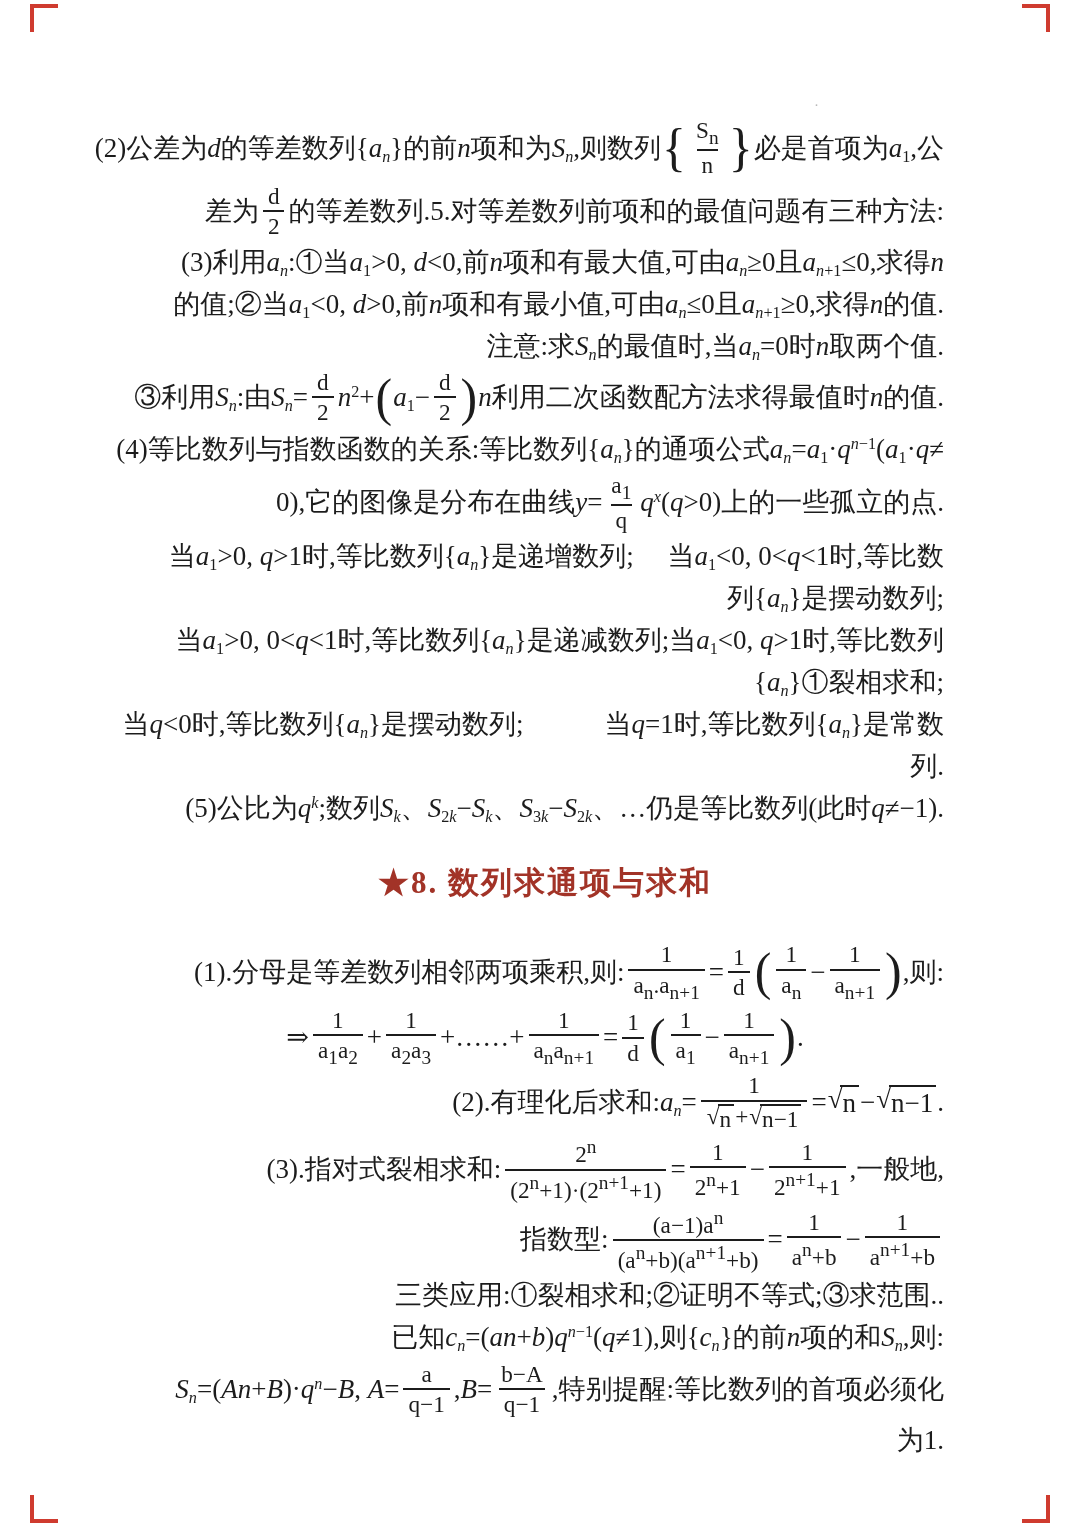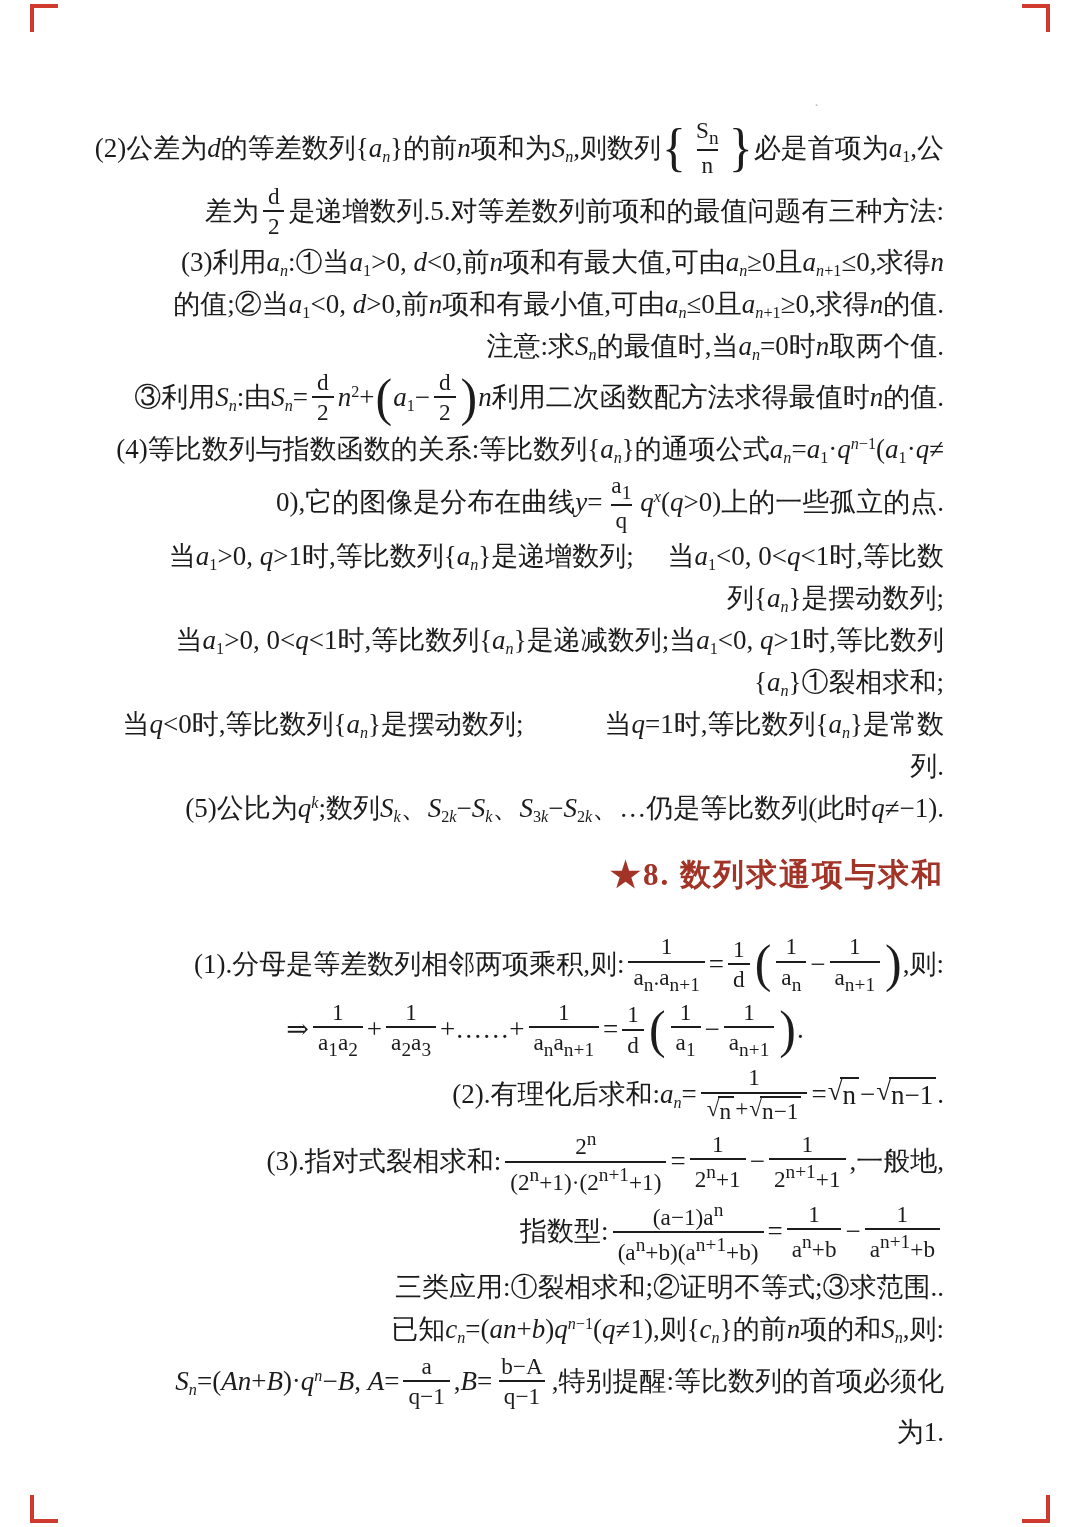--- a/index.html
+++ b/index.html
@@ -26,25 +26,26 @@
     flex-wrap:nowrap;
     min-height:40px;
     margin-bottom:2px;
     font-size:27px;
     white-space:pre;
     line-height:1.35;
     justify-content:flex-end;
   }
   .line.center{justify-content:center;}
   .line.heading{
+    justify-content:center;
     color:var(--accent);
     font-weight:700;
     font-size:31px;
     letter-spacing:2px;
-    margin:26px 0 36px 0;
+    margin:34px 0 36px 0;
   }
   .c{font-style:normal;}
   .m .it{font-style:italic;}
   .m sub,.c sub{font-size:0.60em;vertical-align:-0.28em;line-height:1;}
   .m sup,.c sup{font-size:0.60em;vertical-align:0.55em;line-height:1;}
   .frac{
     display:inline-flex;
     flex-direction:column;
     align-items:center;
     font-size:0.86em;
@@ -76,21 +77,21 @@
 <body style="background: rgb(255, 255, 255);">
 
 <div class="sheet">
   <div class="corner tl"></div>
   <div class="corner tr"></div>
   <div class="corner bl"></div>
   <div class="corner br"></div>
   <div class="stray">·</div>
   <main class="content" id="content">
       <div class="line para"><span class="c"><span>(2)公差为</span></span><span class="m"><span><span class="it">d</span></span></span><span class="c"><span>的等差数列</span></span><span class="m"><span><span>{</span><span class="it">a</span></span><sub><span><span class="it">n</span></span></sub><span><span>}</span></span></span><span class="c"><span>的前</span></span><span class="m"><span><span class="it">n</span></span></span><span class="c"><span>项和为</span></span><span class="m"><span><span class="it">S</span></span><sub><span><span class="it">n</span></span></sub></span><span class="c"><span>,则数列</span></span><span class="bigd">{</span><span class="frac"><span class="num"><span><span class="it">S</span></span><sub><span><span class="it">n</span></span></sub></span><span class="den"><span><span class="it">n</span></span></span></span><span class="bigd">}</span><span class="c"><span>必是首项为</span></span><span class="m"><span><span class="it">a</span></span><sub><span><span>1</span></span></sub></span><span class="c"><span>,公</span></span></div>
-      <div class="line para"><span class="c"><span>差为</span></span><span class="frac"><span class="num"><span><span class="it">d</span></span></span><span class="den"><span><span>2</span></span></span></span><span class="c"><span>是递增数列.5.对等差数列前项和的最值问题有三种方法:</span></span></div>
+      <div class="line para"><span class="c"><span>差为</span></span><span class="frac"><span class="num"><span><span class="it">d</span></span></span><span class="den"><span><span>2</span></span></span></span><span class="c"><span>的等差数列.5.对等差数列前项和的最值问题有三种方法:</span></span></div>
       <div class="line para"><span class="c"><span>(3)利用</span></span><span class="m"><span><span class="it">a</span></span><sub><span><span class="it">n</span></span></sub></span><span class="c"><span>:①当</span></span><span class="m"><span><span class="it">a</span></span><sub><span><span>1</span></span></sub><span><span>&gt;0, </span><span class="it">d</span><span>&lt;0</span></span></span><span class="c"><span>,前</span></span><span class="m"><span><span class="it">n</span></span></span><span class="c"><span>项和有最大值,可由</span></span><span class="m"><span><span class="it">a</span></span><sub><span><span class="it">n</span></span></sub><span><span>≥0</span></span></span><span class="c"><span>且</span></span><span class="m"><span><span class="it">a</span></span><sub><span><span class="it">n</span><span>+1</span></span></sub><span><span>≤0</span></span></span><span class="c"><span>,求得</span></span><span class="m"><span><span class="it">n</span></span></span></div>
       <div class="line para"><span class="c"><span>的值;②当</span></span><span class="m"><span><span class="it">a</span></span><sub><span><span>1</span></span></sub><span><span>&lt;0, </span><span class="it">d</span><span>&gt;0</span></span></span><span class="c"><span>,前</span></span><span class="m"><span><span class="it">n</span></span></span><span class="c"><span>项和有最小值,可由</span></span><span class="m"><span><span class="it">a</span></span><sub><span><span class="it">n</span></span></sub><span><span>≤0</span></span></span><span class="c"><span>且</span></span><span class="m"><span><span class="it">a</span></span><sub><span><span class="it">n</span><span>+1</span></span></sub><span><span>≥0</span></span></span><span class="c"><span>,求得</span></span><span class="m"><span><span class="it">n</span></span></span><span class="c"><span>的值.</span></span></div>
       <div class="line para"><span class="c"><span>注意:求</span></span><span class="m"><span><span class="it">S</span></span><sub><span><span class="it">n</span></span></sub></span><span class="c"><span>的最值时,当</span></span><span class="m"><span><span class="it">a</span></span><sub><span><span class="it">n</span></span></sub><span><span>=0</span></span></span><span class="c"><span>时</span></span><span class="m"><span><span class="it">n</span></span></span><span class="c"><span>取两个值.</span></span></div>
       <div class="line para"><span class="c"><span>③利用</span></span><span class="m"><span><span class="it">S</span></span><sub><span><span class="it">n</span></span></sub></span><span class="c"><span>:由</span></span><span class="m"><span><span class="it">S</span></span><sub><span><span class="it">n</span></span></sub><span><span>=</span></span></span><span class="frac"><span class="num"><span><span class="it">d</span></span></span><span class="den"><span><span>2</span></span></span></span><span class="m"><span><span class="it">n</span></span><sup><span><span>2</span></span></sup><span><span>+</span></span></span><span class="bigd">(</span><span class="m"><span><span class="it">a</span></span><sub><span><span>1</span></span></sub><span><span>−</span></span></span><span class="frac"><span class="num"><span><span class="it">d</span></span></span><span class="den"><span><span>2</span></span></span></span><span class="bigd">)</span><span class="m"><span><span class="it">n</span></span></span><span class="c"><span>利用二次函数配方法求得最值时</span></span><span class="m"><span><span class="it">n</span></span></span><span class="c"><span>的值.</span></span></div>
       <div class="line para"><span class="c"><span>(4)等比数列与指数函数的关系:等比数列</span></span><span class="m"><span><span>{</span><span class="it">a</span></span><sub><span><span class="it">n</span></span></sub><span><span>}</span></span></span><span class="c"><span>的通项公式</span></span><span class="m"><span><span class="it">a</span></span><sub><span><span class="it">n</span></span></sub><span><span>=</span><span class="it">a</span></span><sub><span><span>1</span></span></sub><span><span>·</span><span class="it">q</span></span><sup><span><span class="it">n</span><span>−1</span></span></sup><span><span>(</span><span class="it">a</span></span><sub><span><span>1</span></span></sub><span><span>·</span><span class="it">q</span><span>≠</span></span></span></div>
       <div class="line para"><span class="m"><span><span>0),</span></span></span><span class="c"><span>它的图像是分布在曲线</span></span><span class="m"><span><span class="it">y</span><span>=</span></span></span><span class="frac"><span class="num"><span><span class="it">a</span></span><sub><span><span>1</span></span></sub></span><span class="den"><span><span class="it">q</span></span></span></span><span class="m"><span><span class="it">q</span></span><sup><span><span class="it">x</span></span></sup><span><span>(</span><span class="it">q</span><span>&gt;0)</span></span></span><span class="c"><span>上的一些孤立的点.</span></span></div>
       <div class="line para"><span class="c"><span>当</span></span><span class="m"><span><span class="it">a</span></span><sub><span><span>1</span></span></sub><span><span>&gt;0, </span><span class="it">q</span><span>&gt;1</span></span></span><span class="c"><span>时,等比数列</span></span><span class="m"><span><span>{</span><span class="it">a</span></span><sub><span><span class="it">n</span></span></sub><span><span>}</span></span></span><span class="c"><span>是递增数列;　 当</span></span><span class="m"><span><span class="it">a</span></span><sub><span><span>1</span></span></sub><span><span>&lt;0, 0&lt;</span><span class="it">q</span><span>&lt;1</span></span></span><span class="c"><span>时,等比数</span></span></div>
       <div class="line para"><span class="c"><span>列</span></span><span class="m"><span><span>{</span><span class="it">a</span></span><sub><span><span class="it">n</span></span></sub><span><span>}</span></span></span><span class="c"><span>是摆动数列;</span></span></div>
       <div class="line para"><span class="c"><span>当</span></span><span class="m"><span><span class="it">a</span></span><sub><span><span>1</span></span></sub><span><span>&gt;0, 0&lt;</span><span class="it">q</span><span>&lt;1</span></span></span><span class="c"><span>时,等比数列</span></span><span class="m"><span><span>{</span><span class="it">a</span></span><sub><span><span class="it">n</span></span></sub><span><span>}</span></span></span><span class="c"><span>是递减数列;当</span></span><span class="m"><span><span class="it">a</span></span><sub><span><span>1</span></span></sub><span><span>&lt;0, </span><span class="it">q</span><span>&gt;1</span></span></span><span class="c"><span>时,等比数列</span></span></div>
       <div class="line para"><span class="m"><span><span>{</span><span class="it">a</span></span><sub><span><span class="it">n</span></span></sub><span><span>}</span></span></span><span class="c"><span>①裂相求和;</span></span></div>

